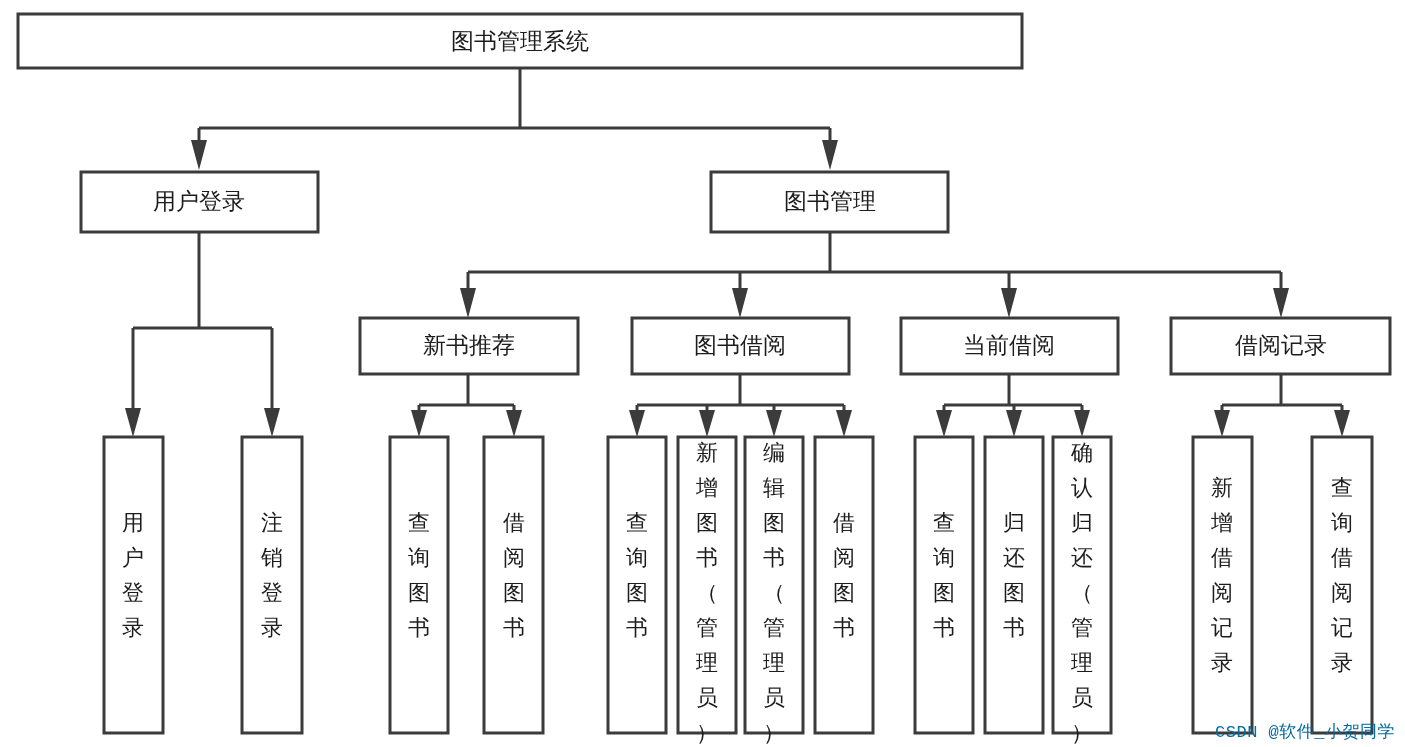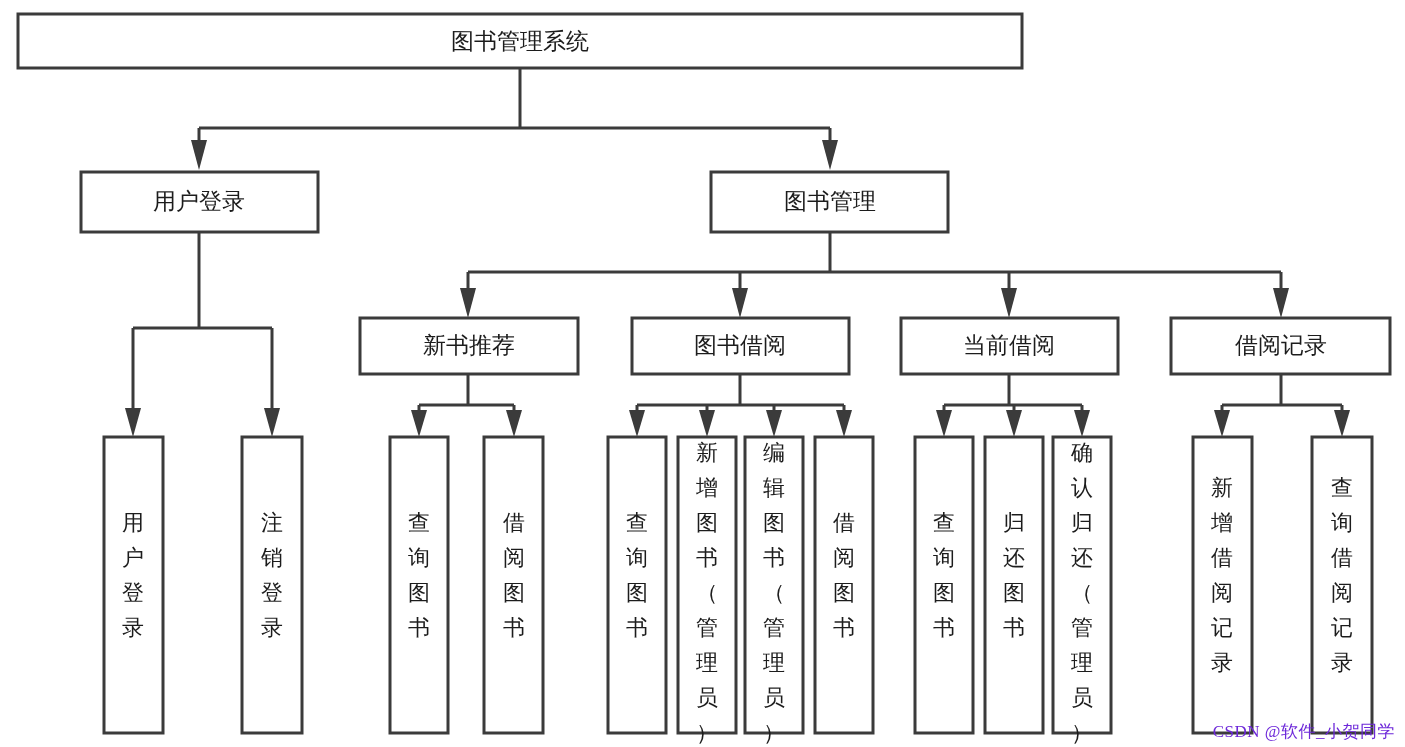--- a/index.html
+++ b/index.html
@@ -51,23 +51,23 @@
   .node-label-v {
     font-family: "Liberation Sans", "DejaVu Sans", sans-serif;
     font-size: 22px;
     fill: #1c1c1c;
     text-anchor: middle;
   }
   .watermark {
     position: absolute;
     right: 10px;
     bottom: 4px;
-    font-family: Liberation Serif, serif;
+    font-family: Liberation Mono, monospace;
     font-size: 17px;
-    color: #6d28d9;
+    color: #0369a1;
     letter-spacing: 0.5px;
     user-select: none;
     white-space: nowrap;
   }
 </style>
 </head>
 <body>
 
 <div id="diagram-root">
 

